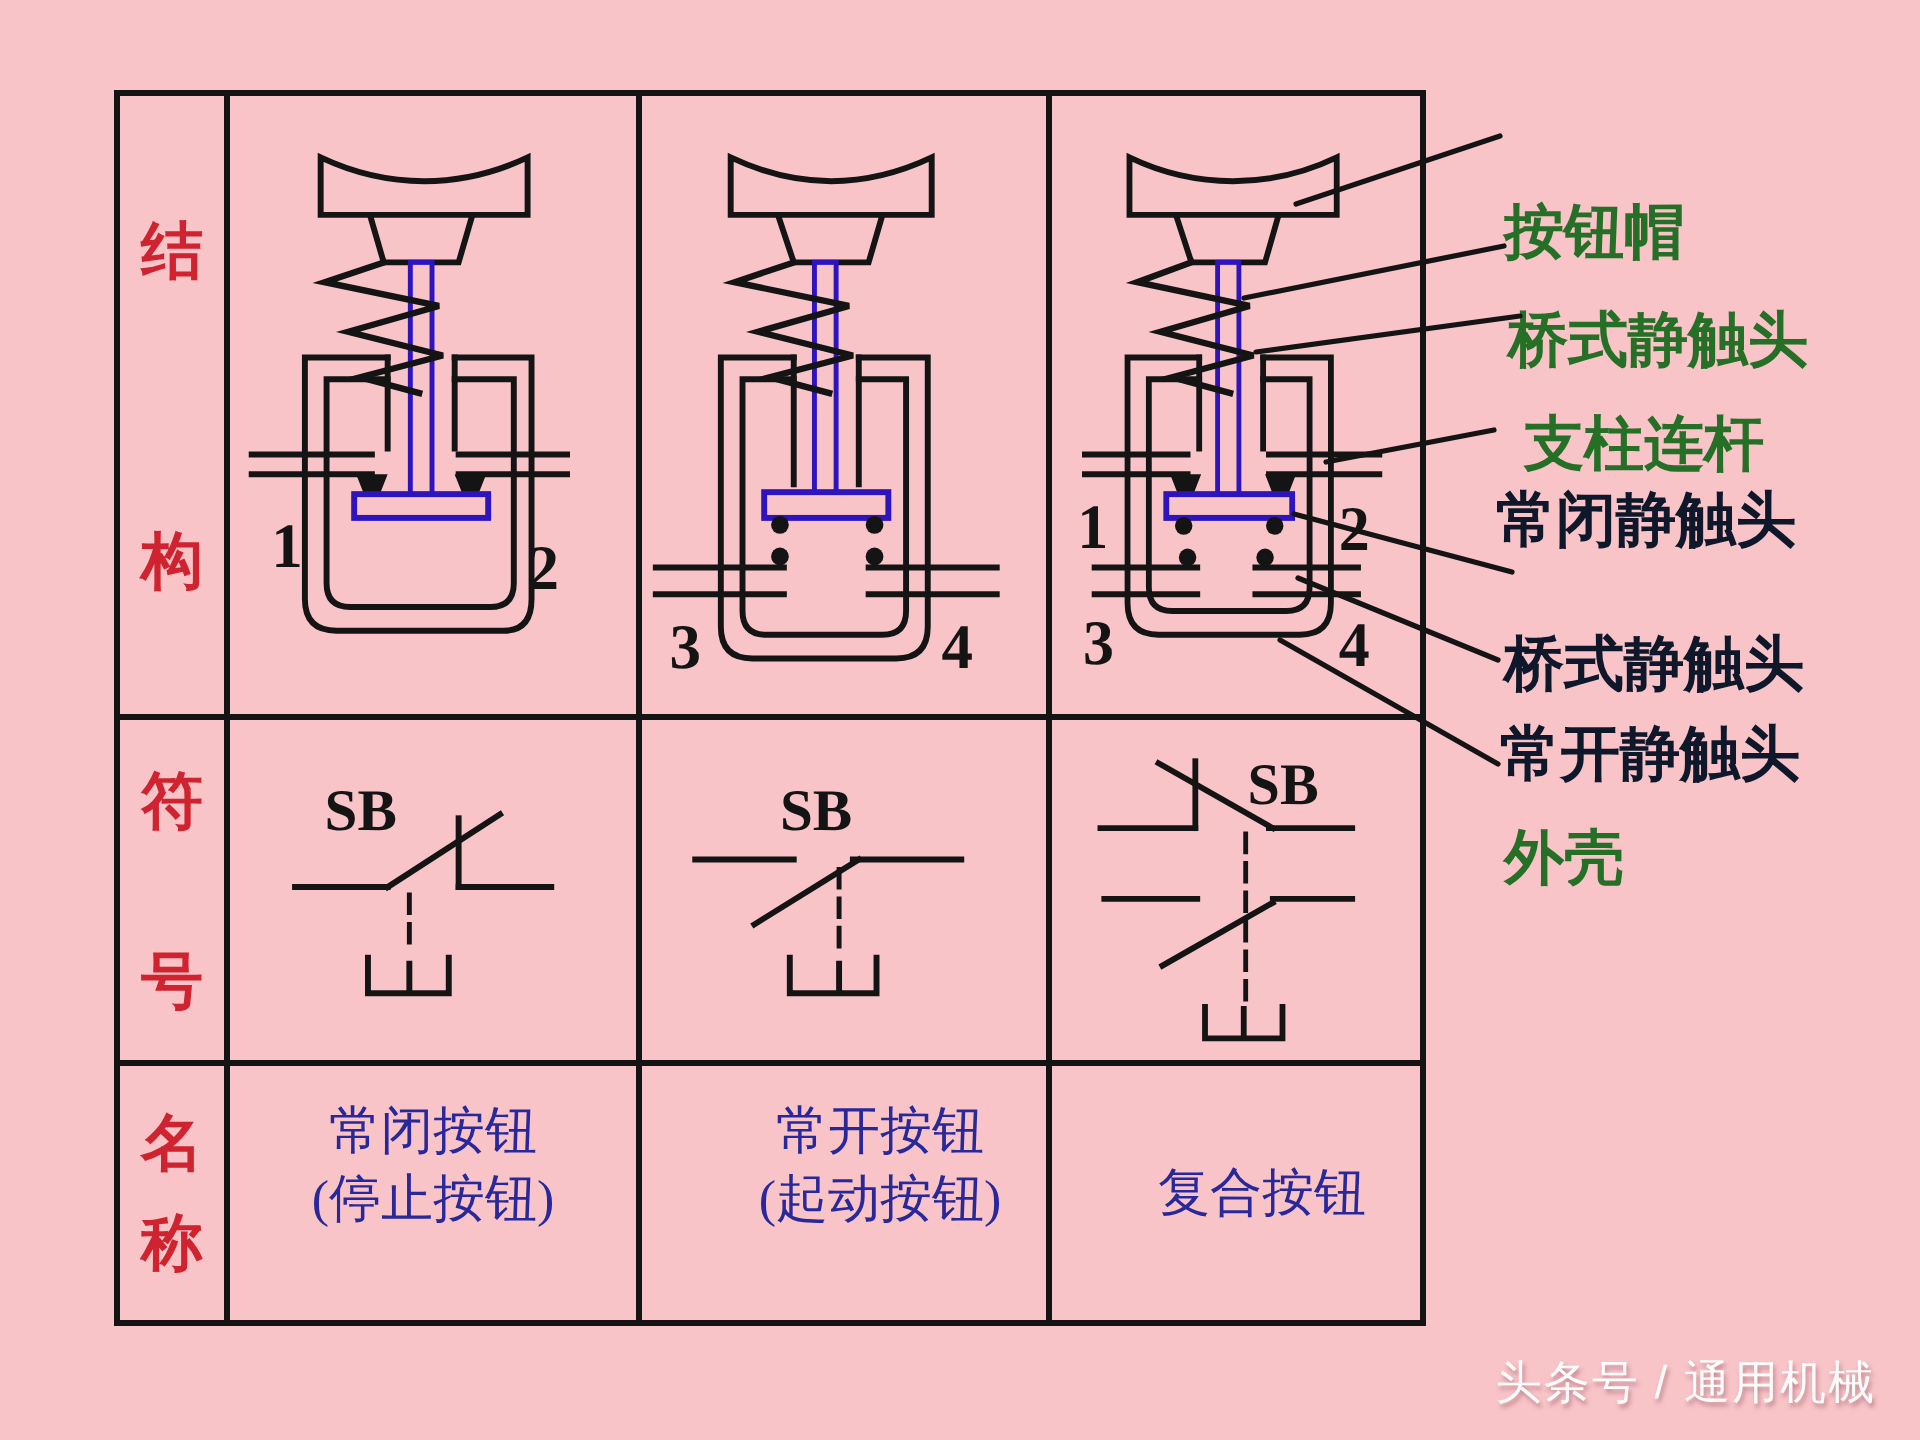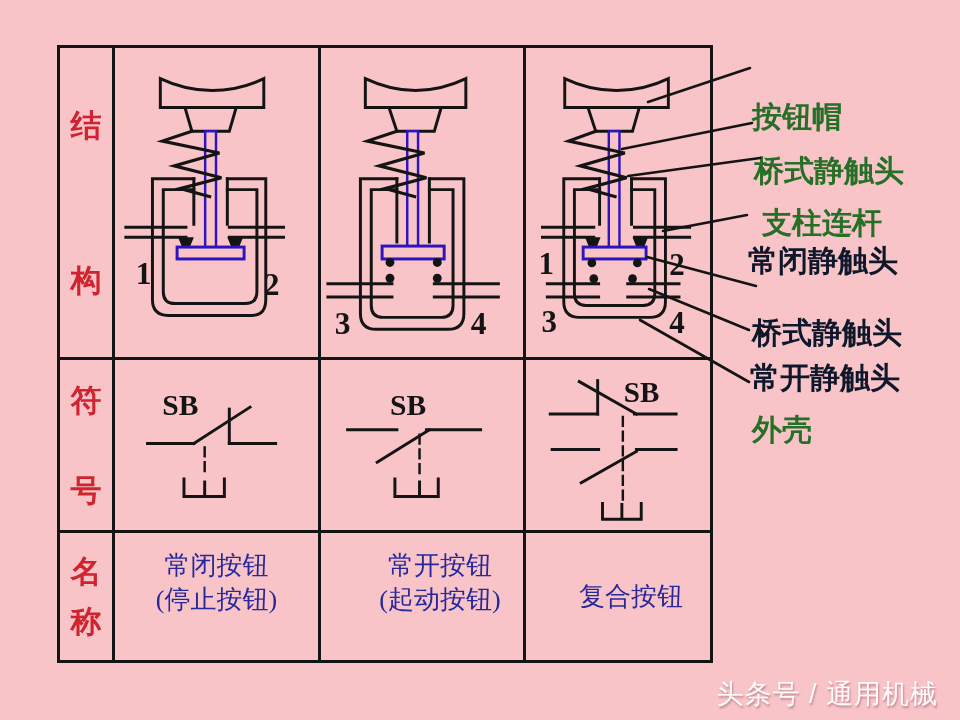--- a/index.html
+++ b/index.html
@@ -17,21 +17,21 @@
   .cell{position:absolute;}
   .rowlab{width:52px;text-align:center;color:#cf2330;font-size:31px;font-weight:600;}
   .rowlab span{position:absolute;left:0;width:52px;}
   svg{display:block;}
   .namecell{color:#28289a;font-size:26px;text-align:center;line-height:34px;}
   .ann{position:absolute;font-size:30px;line-height:31px;white-space:nowrap;font-weight:600;margin-top:48px;}
   .ann.green{color:#266f26;}
   .ann.red{color:#0f172a;}
   .overlay{position:absolute;left:0;top:0;pointer-events:none;}
   .watermark{
-    position:absolute;right:22px;top:676px;font-size:27px;letter-spacing:1px;
+    position:absolute;right:22px;top:676px;font-size:23px;letter-spacing:1px;
     color:rgba(255,255,255,0.95);
     font-family:"Liberation Sans","DejaVu Sans",sans-serif;
     text-shadow:1px 2px 2px rgba(185,125,135,0.85);
   }
   .sbtext{font:bold 30px "Liberation Serif","DejaVu Serif",serif;fill:#141414;}
   .numtext{font:bold 32px "Liberation Serif","DejaVu Serif",serif;fill:#141414;}
 </style>
 </head>
 <body>
 

